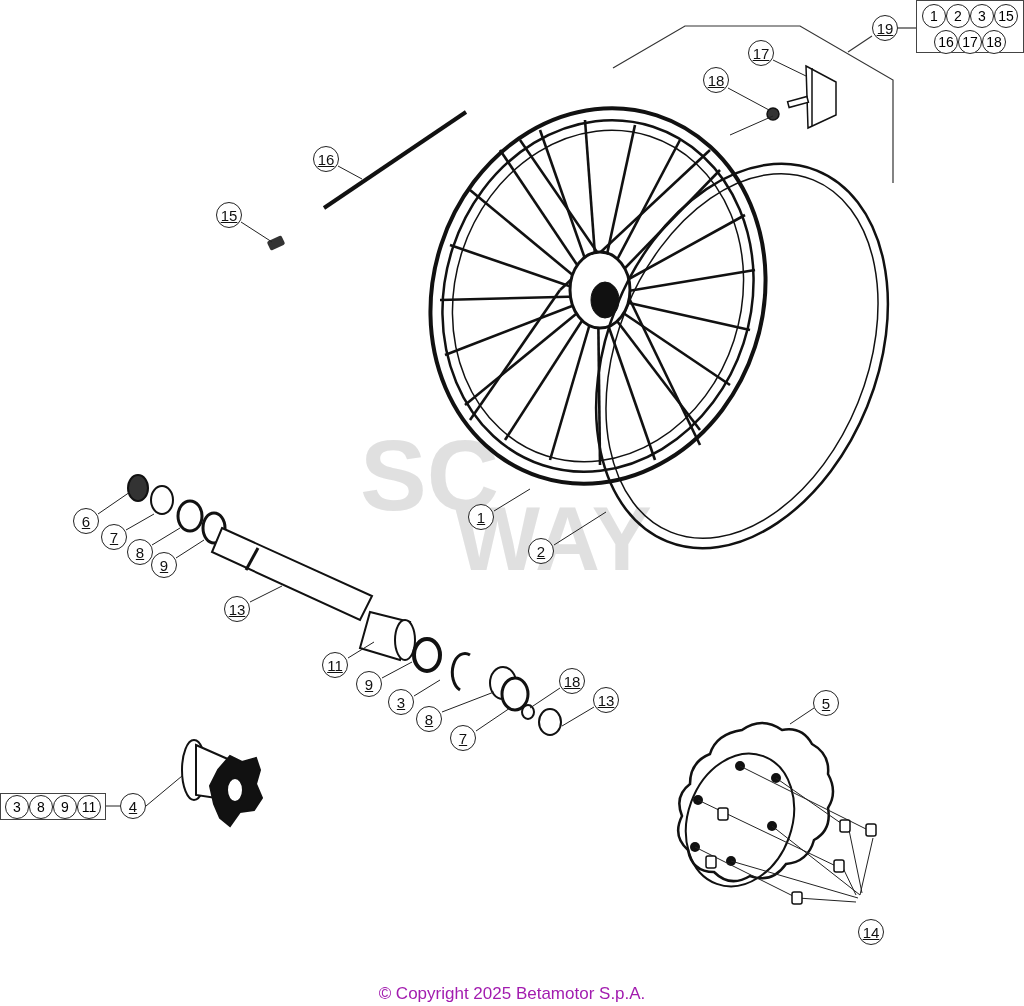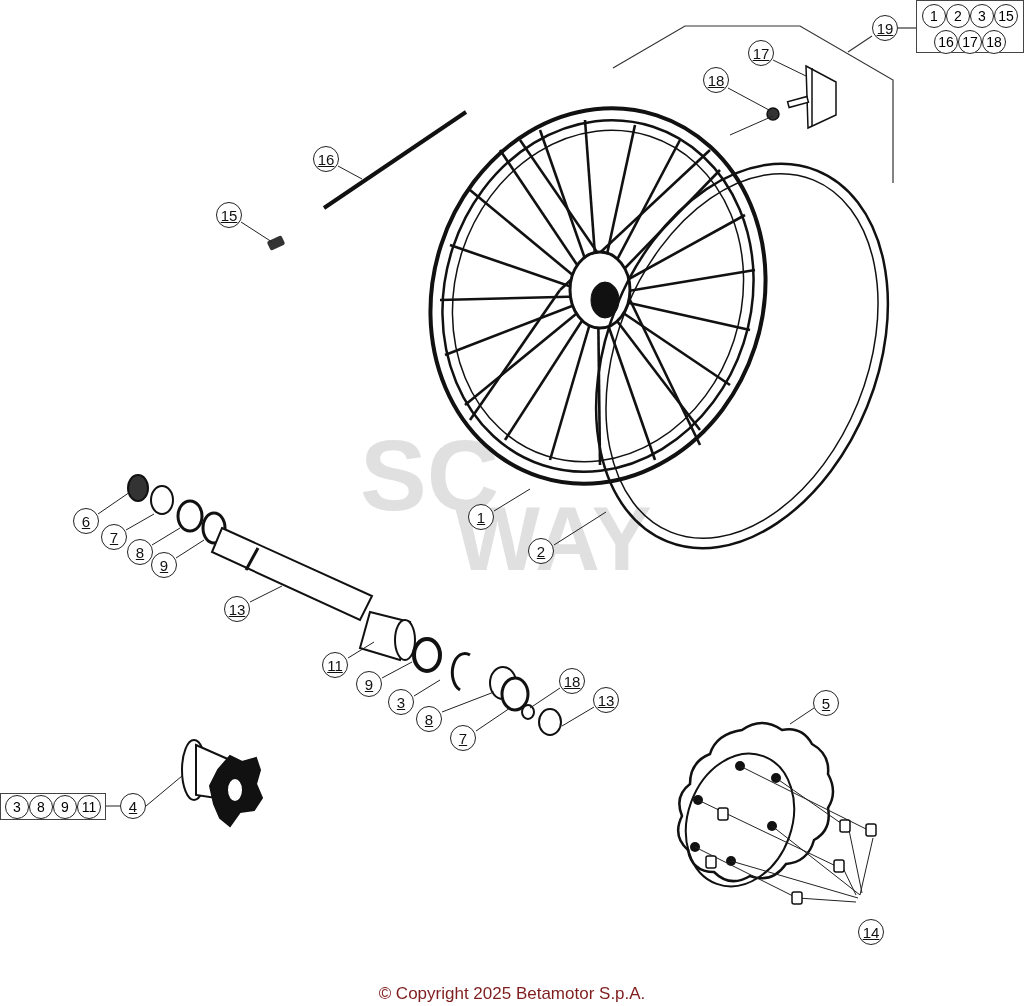--- a/index.html
+++ b/index.html
@@ -2,21 +2,21 @@
 <html><head>
 <meta charset="utf-8">
 <style>
   html, body { margin:0; padding:0; background:#ffffff; }
   body { width:1024px; height:1006px; position:relative; overflow:hidden; font-family:"Liberation Sans", sans-serif; }
   #diagram { position:absolute; left:0; top:0; width:1024px; height:1006px; }
   .callout { position:absolute; width:26px; height:26px; margin-left:-13px; margin-top:-13px; border:1.3px solid #222; border-radius:50%; background:#fff; box-sizing:border-box; display:flex; align-items:center; justify-content:center; font-size:15px; color:#111;text-decoration:underline; }
   .kit-box { position:absolute; border:1.3px solid #444; background:#fff; box-sizing:border-box; }
   .kit-row { display:flex; justify-content:center; }
   .kit-chip { width:24px; height:24px; border:1.2px solid #222; border-radius:50%; margin:1px 0; display:flex; align-items:center; justify-content:center; font-size:14px; box-sizing:border-box; background:#fff; }
-  #copyright { position:absolute; left:0; width:1024px; top:984px; text-align:center; font-size:17px; color:#7f1d1d; }
+  #copyright { position:absolute; left:0; width:1024px; top:984px; text-align:center; font-size:17px; color:#a21caf; }
 </style>
 </head>
 <body>
 
 <svg id="diagram" viewBox="0 0 1024 1006" xmlns="http://www.w3.org/2000/svg">
 
   <g fill="#c8c8c8" opacity="0.55">
     <text x="360" y="510" font-size="100" font-weight="bold" font-family="Liberation Sans, sans-serif">SC</text>
     <text x="455" y="570" font-size="90" font-weight="bold" font-family="Liberation Sans, sans-serif">WAY</text>
   </g>

